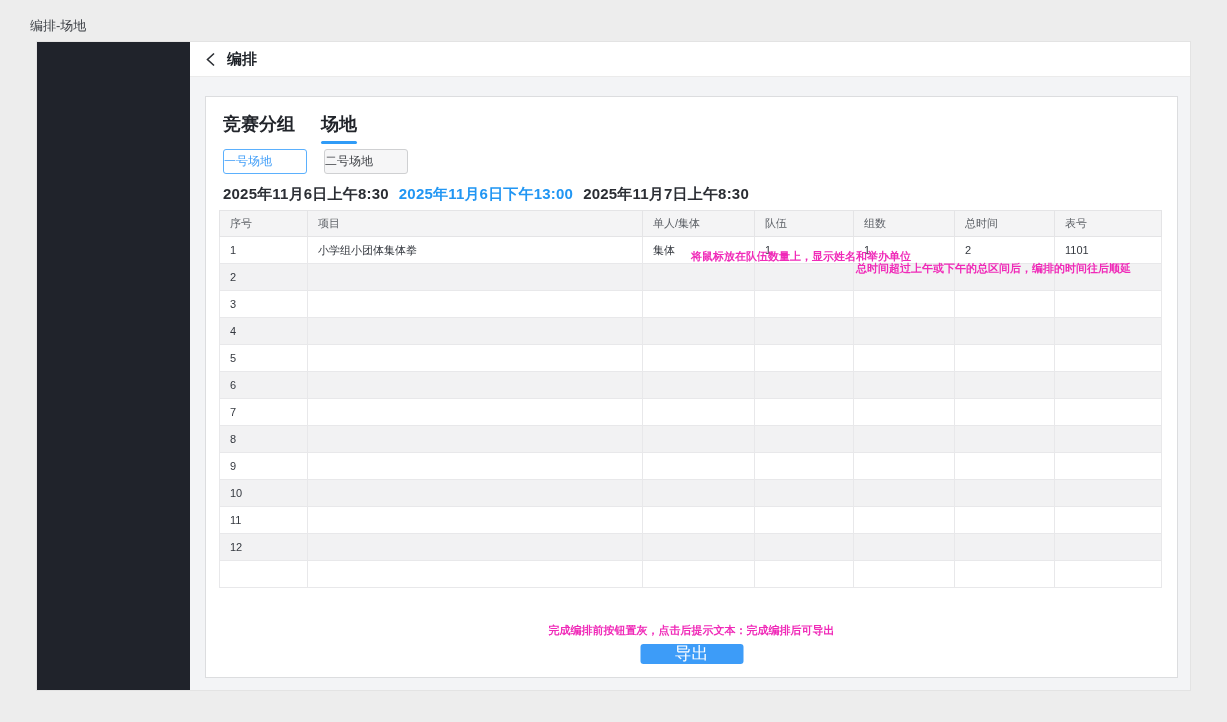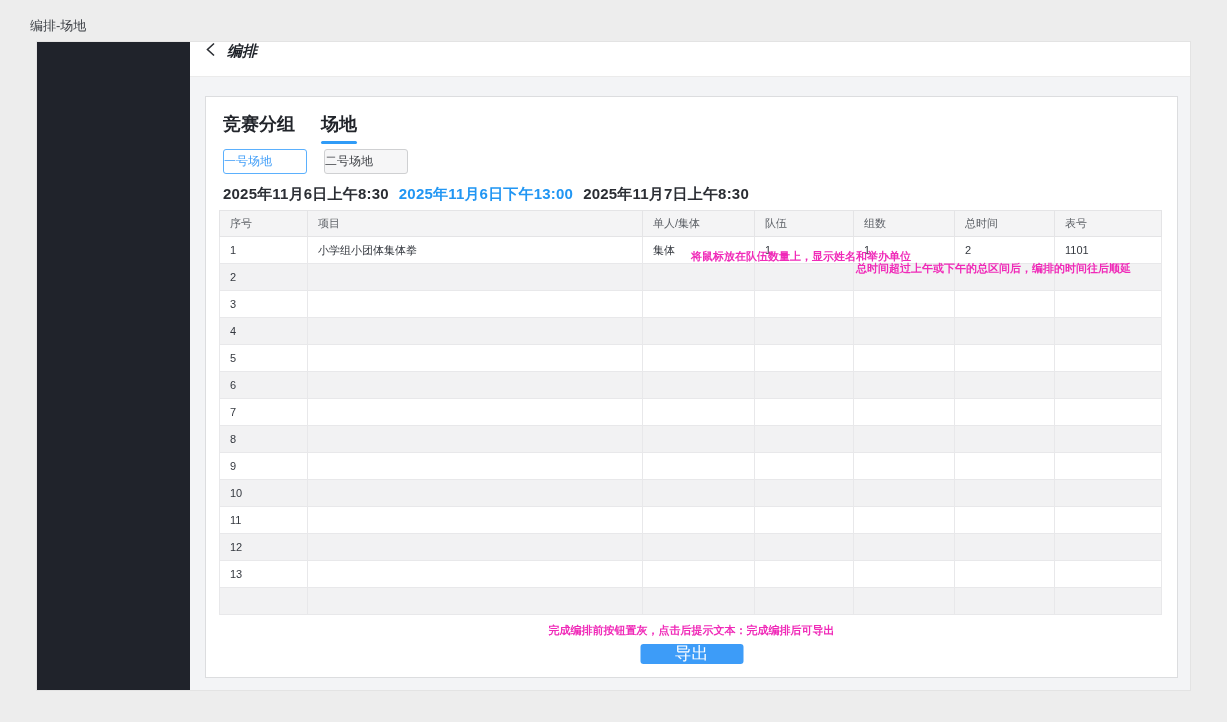--- a/index.html
+++ b/index.html
@@ -23,23 +23,22 @@
   .sidebar {
     position:absolute; left:0; top:0;
     width:153px; height:648px;
     background:#20232b;
   }
   .topbar {
     position:absolute; left:153px; top:0;
     width:1000px; height:35px;
     background:#ffffff;
     border-bottom:1px solid #ebebeb;
-    display:flex; align-items:flex-start;
+    display:flex; align-items:center;
     padding-left:15px;
-    font-style:italic;
   }
   .back-btn {
     display:inline-flex; align-items:center;
     cursor:pointer; margin-right:11px;
   }
   .topbar-title {
     font-size:15px; font-weight:bold; color:#1f2329;
   }
   .card {
     position:absolute; left:168px; top:54px;
@@ -291,29 +290,20 @@
           <tr>
             <td>12</td>
             <td></td>
             <td></td>
             <td></td>
             <td></td>
             <td></td>
             <td></td>
           </tr>
           <tr>
-            <td>13</td>
-            <td></td>
-            <td></td>
-            <td></td>
-            <td></td>
-            <td></td>
-            <td></td>
-          </tr>
-          <tr>
             <td></td>
             <td></td>
             <td></td>
             <td></td>
             <td></td>
             <td></td>
             <td></td>
           </tr>
         </tbody>
     </table>

